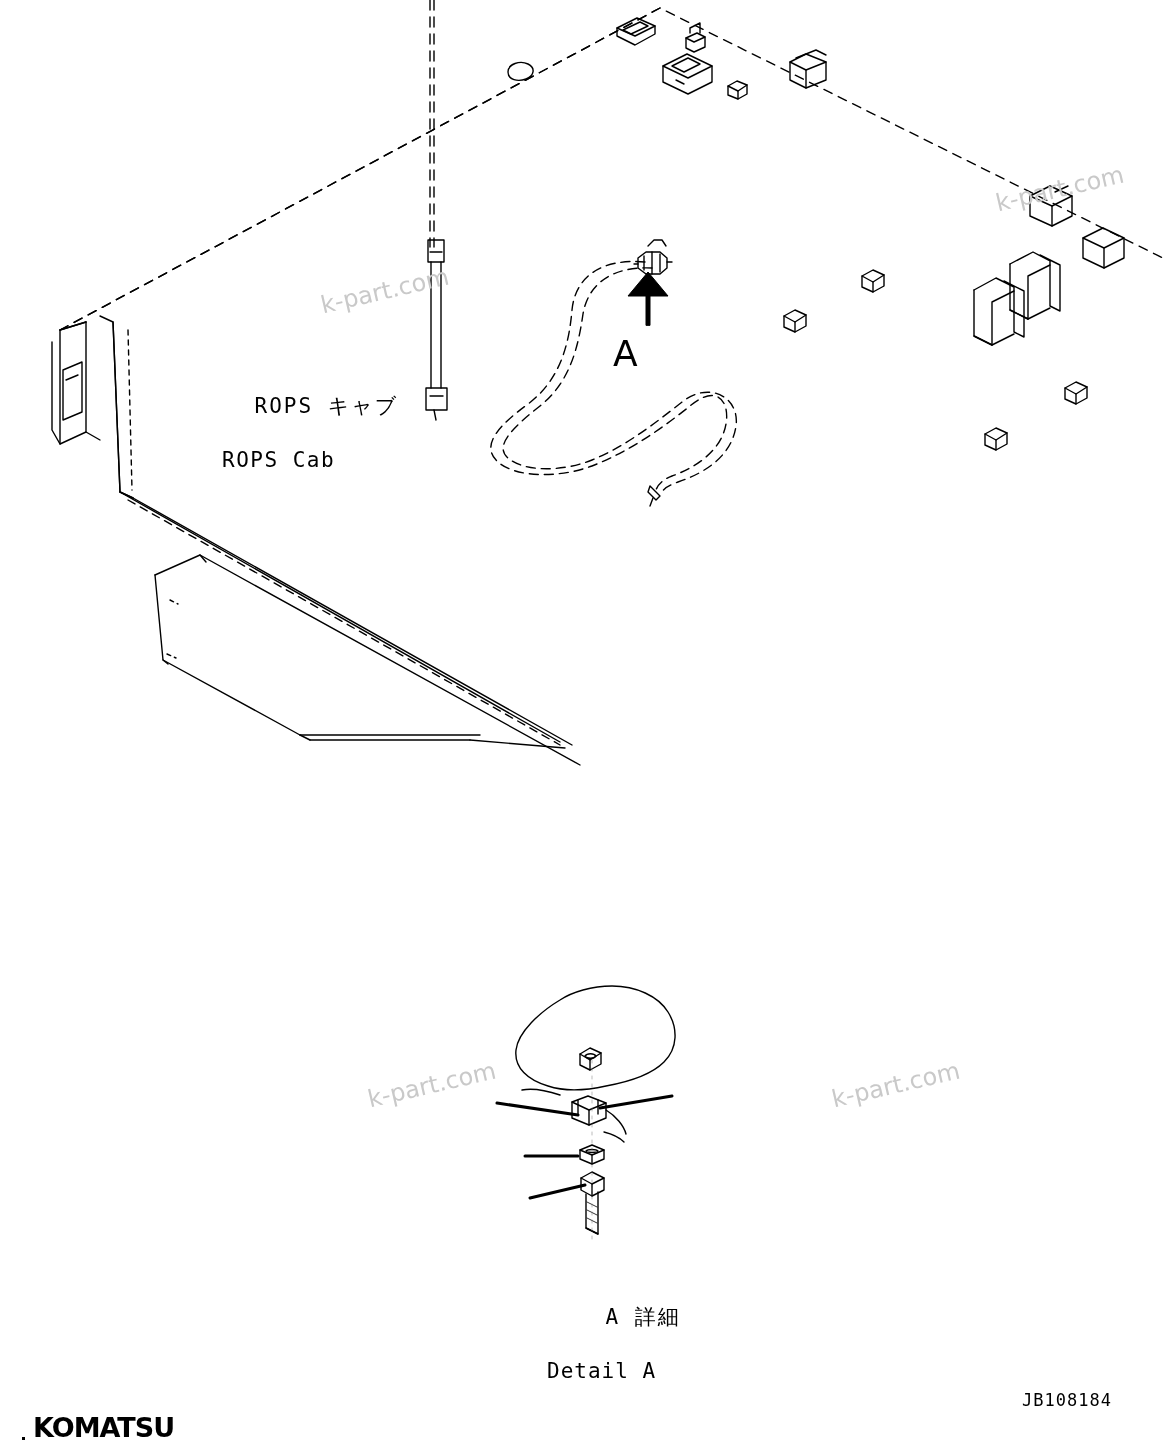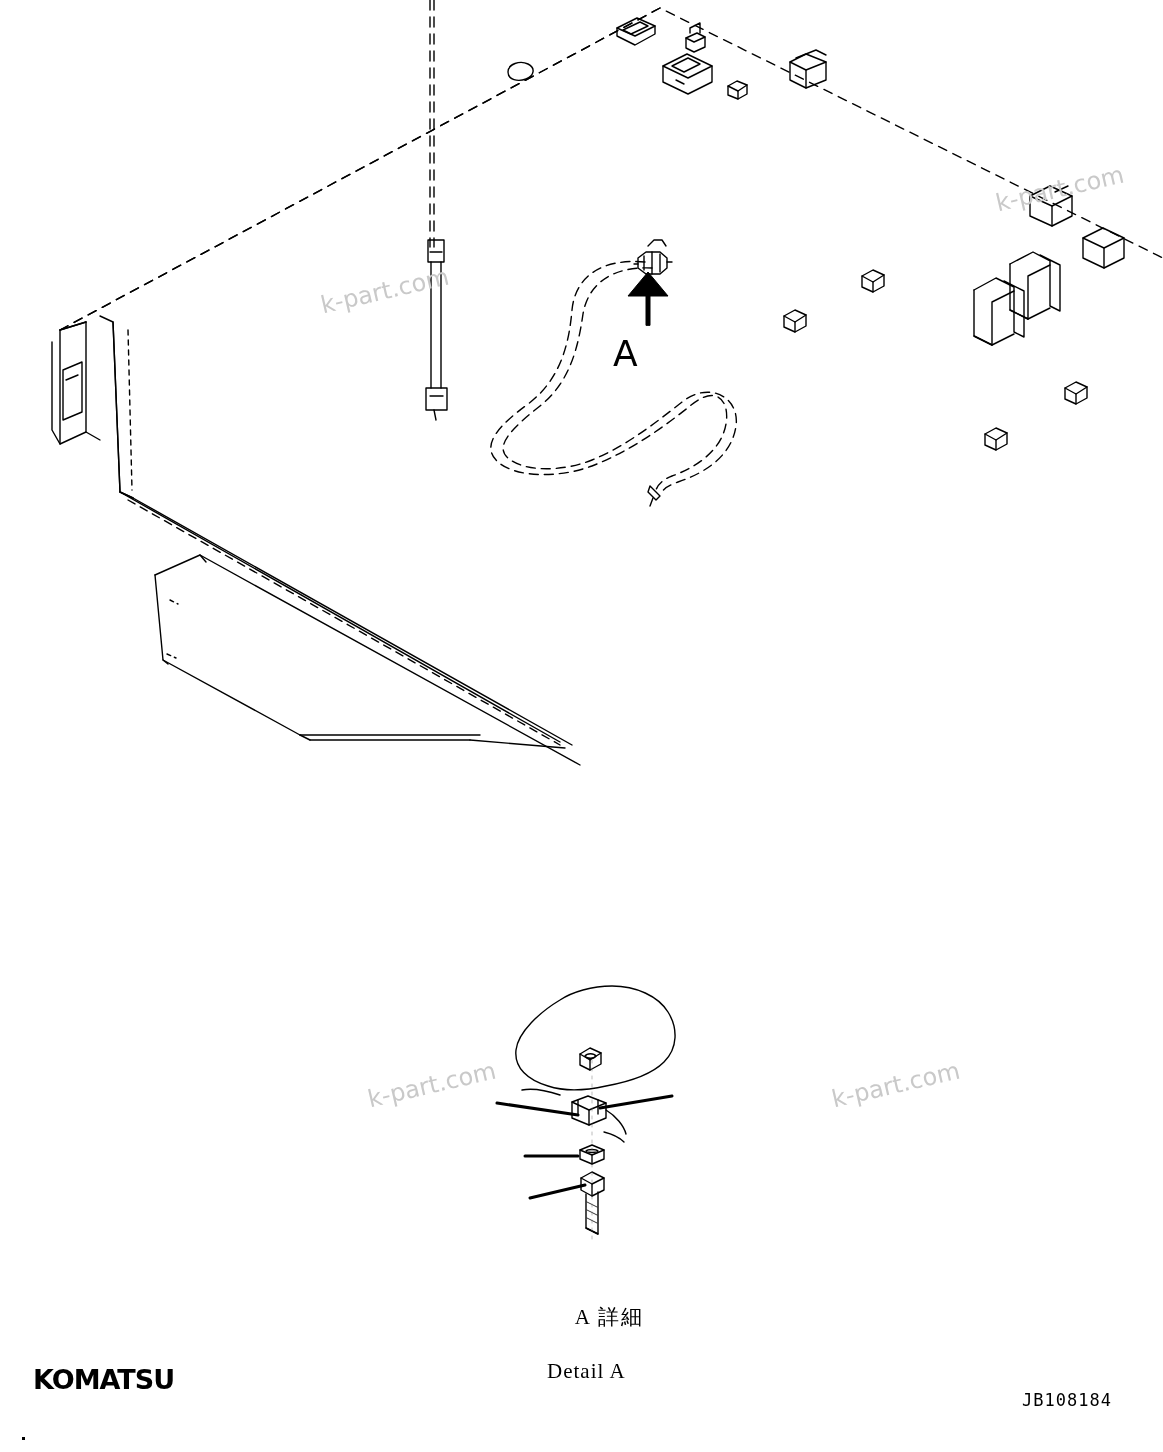--- a/index.html
+++ b/index.html
@@ -44,21 +44,20 @@
     padding-left: 26px;
     letter-spacing: 1.5px;
   }
   .label-detail {
     left: 547px;
     top: 1277px;
     font-size: 21px;
     letter-spacing: 2px;
     line-height: 27px;
     text-align: left;
-    font-family: Liberation Serif, serif;
   }
   .label-detail .l2 {
     display: block;
     letter-spacing: 1px;
   }
   .label-section-a {
     left: 613px;
     top: 333px;
     font-size: 36px;
     font-family: "DejaVu Sans", sans-serif;
@@ -81,21 +80,21 @@
   }
   .wm1 { left: 318px; top: 292px; }
   .wm2 { left: 993px; top: 190px; }
   .wm3 { left: 365px; top: 1086px; }
   .wm4 { left: 829px; top: 1086px; }
 
   
   #logo {
     position: absolute;
     left: 31px;
-    top: 1364px;
+    top: 1412px;
     height: 30px;
     display: flex;
     align-items: center;
     justify-content: flex-end;
   }
   #logo .logo-text {
     font-family: "DejaVu Sans", sans-serif;
     font-weight: bold;
     font-size: 27px;
     letter-spacing: -1px;
@@ -277,20 +276,24 @@
       <path d="M586 1194 L586 1228 L598 1234 L598 1192"></path>
       <path d="M586 1228 L598 1234"></path>
       <path d="M587 1202 L597 1207" stroke-width="0.8"></path>
       <path d="M587 1210 L597 1215" stroke-width="0.8"></path>
       <path d="M587 1218 L597 1223" stroke-width="0.8"></path>
 
       <path d="M592 1060 L592 1240" stroke-width="0.5" stroke-dasharray="3,5" stroke="#777777"></path>
     </g>
   </svg>
 
+  <div class="label label-rops">
+    <span>ROPS キャブ</span>
+    <span class="l2">ROPS Cab</span>
+  </div>
 
   <div class="label label-section-a">A</div>
 
   <div class="label label-detail">
     <span>A 詳細</span>
     <span class="l2">Detail A</span>
   </div>
 
   <div class="label label-drawno">JB108184</div>
 

